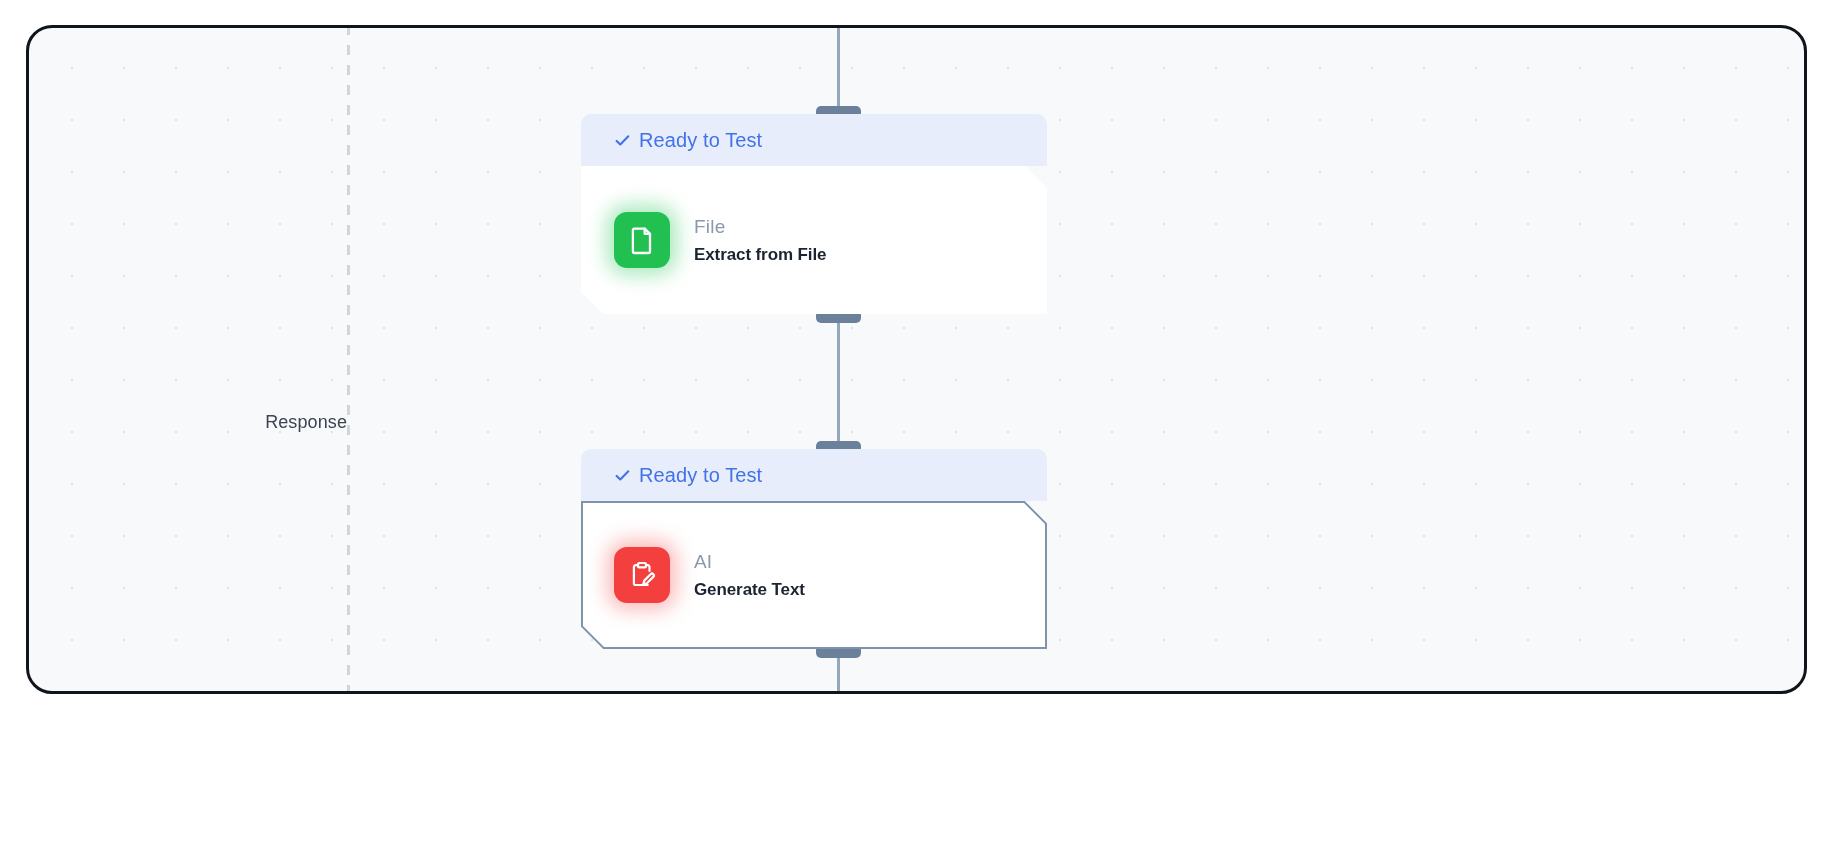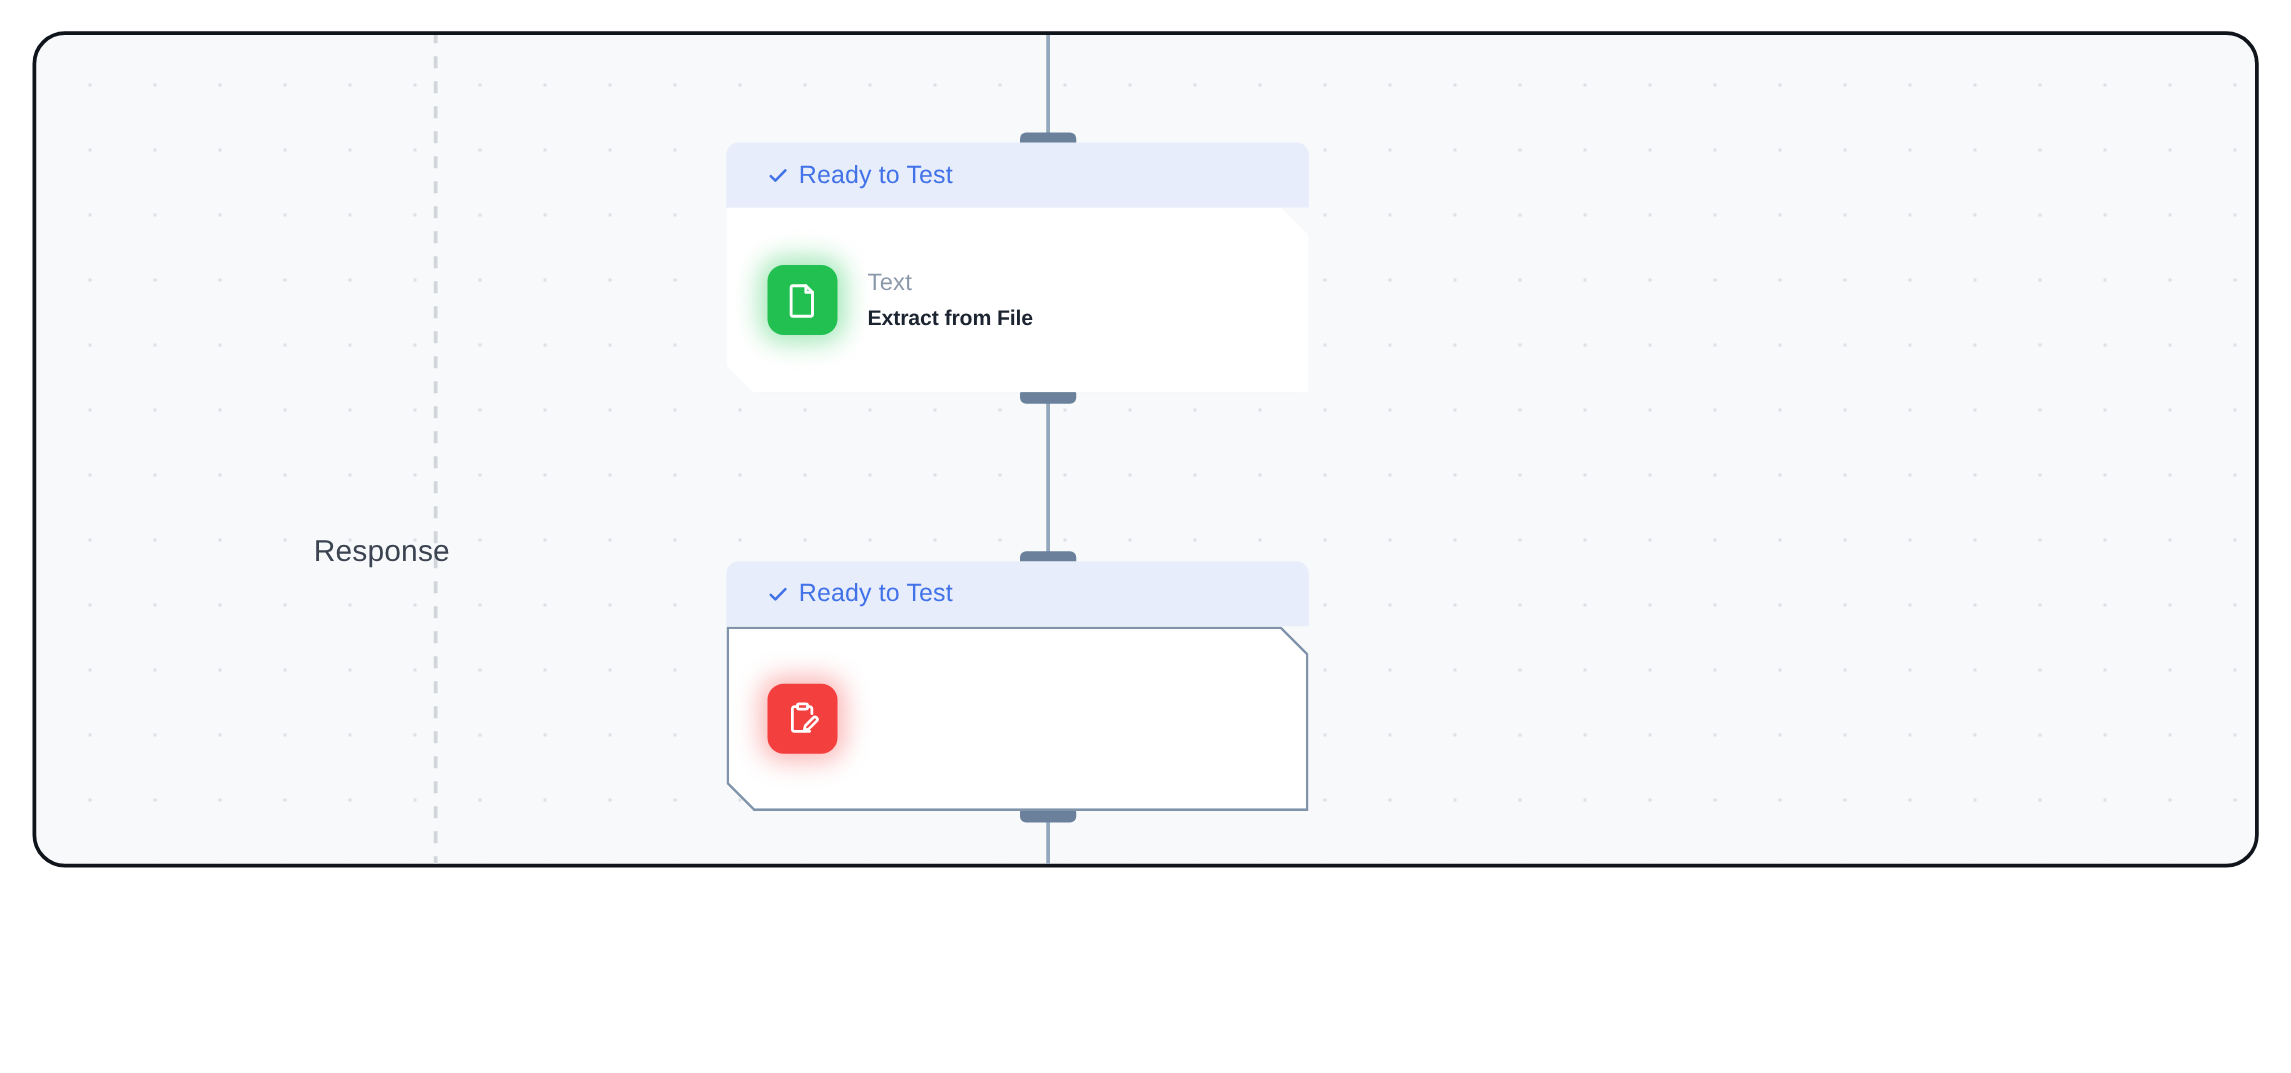--- a/index.html
+++ b/index.html
@@ -56,24 +56,24 @@
     height: 669px;
     background-image: linear-gradient(to bottom,
         #d2d5da 0px, #d2d5da 10px,
         transparent 10px, transparent 20px);
     background-size: 3px 20px;
   }
 
   #lane-label {
     position: absolute;
     left: 222px;
-    top: 400px;
+    top: 384px;
     width: 96px;
     text-align: right;
-    font-size: 24px;
+    font-size: 18px;
     color: #3c4452;
     letter-spacing: .1px;
     white-space: nowrap;
   }
 
   
   .edge {
     position: absolute;
     left: 808px;
     width: 3px;
@@ -253,21 +253,21 @@
 
       <div class="node-body">
         <div class="node-icon green">
           <svg viewBox="0 0 30 30" width="30" height="30" fill="none" stroke="#ffffff" stroke-width="2.3" stroke-linecap="round" stroke-linejoin="round">
             <path d="M7.5 3.6 h10.2 l5.3 5.3 v17.5 a1.6 1.6 0 0 1 -1.6 1.6 H7.5
                      a1.6 1.6 0 0 1 -1.6 -1.6 V5.2 a1.6 1.6 0 0 1 1.6 -1.6 z"></path>
             <path d="M17.7 3.6 v5.3 h5.3"></path>
           </svg>
         </div>
         <div class="node-text">
-          <span class="node-category">Text</span>
+          <span class="node-category">File</span>
           <span class="node-title">Extract from File</span>
         </div>
       </div>
     </div>
 
     <div class="node" id="node-generate">
       <div class="node-header">
         <span class="check-icon">
           <svg viewBox="0 0 17 17" width="17" height="17" fill="none" stroke="#4172e8" stroke-width="2.1" stroke-linecap="round" stroke-linejoin="round">
             <path d="M2.6 8.9 L6.3 12.5 L14.3 4.3"></path>
@@ -279,17 +279,21 @@
       <div class="node-body selected">
         <div class="node-icon red">
           <svg viewBox="0 0 30 30" width="30" height="30" fill="none" stroke="#ffffff" stroke-width="2.2" stroke-linecap="round" stroke-linejoin="round">
             <path d="M11.2 5.2 H8.6 a1.7 1.7 0 0 0 -1.7 1.7 v16.4
                      a1.7 1.7 0 0 0 1.7 1.7 h12.1"></path>
             <path d="M18.8 5.2 h2.0 a1.7 1.7 0 0 1 1.7 1.7 v4.0"></path>
             <rect x="10.9" y="3.0" width="8.2" height="4.3" rx="1.5"></rect>
             <path d="M23.6 14.2 a1.9 1.9 0 0 1 2.7 2.7 l-6.4 6.4 -3.5 .8 .8 -3.5 z"></path>
           </svg>
         </div>
+        <div class="node-text">
+          <span class="node-category">AI</span>
+          <span class="node-title">Generate Text</span>
+        </div>
       </div>
     </div>
 
   </div>
 </div>
 
 </body></html>

